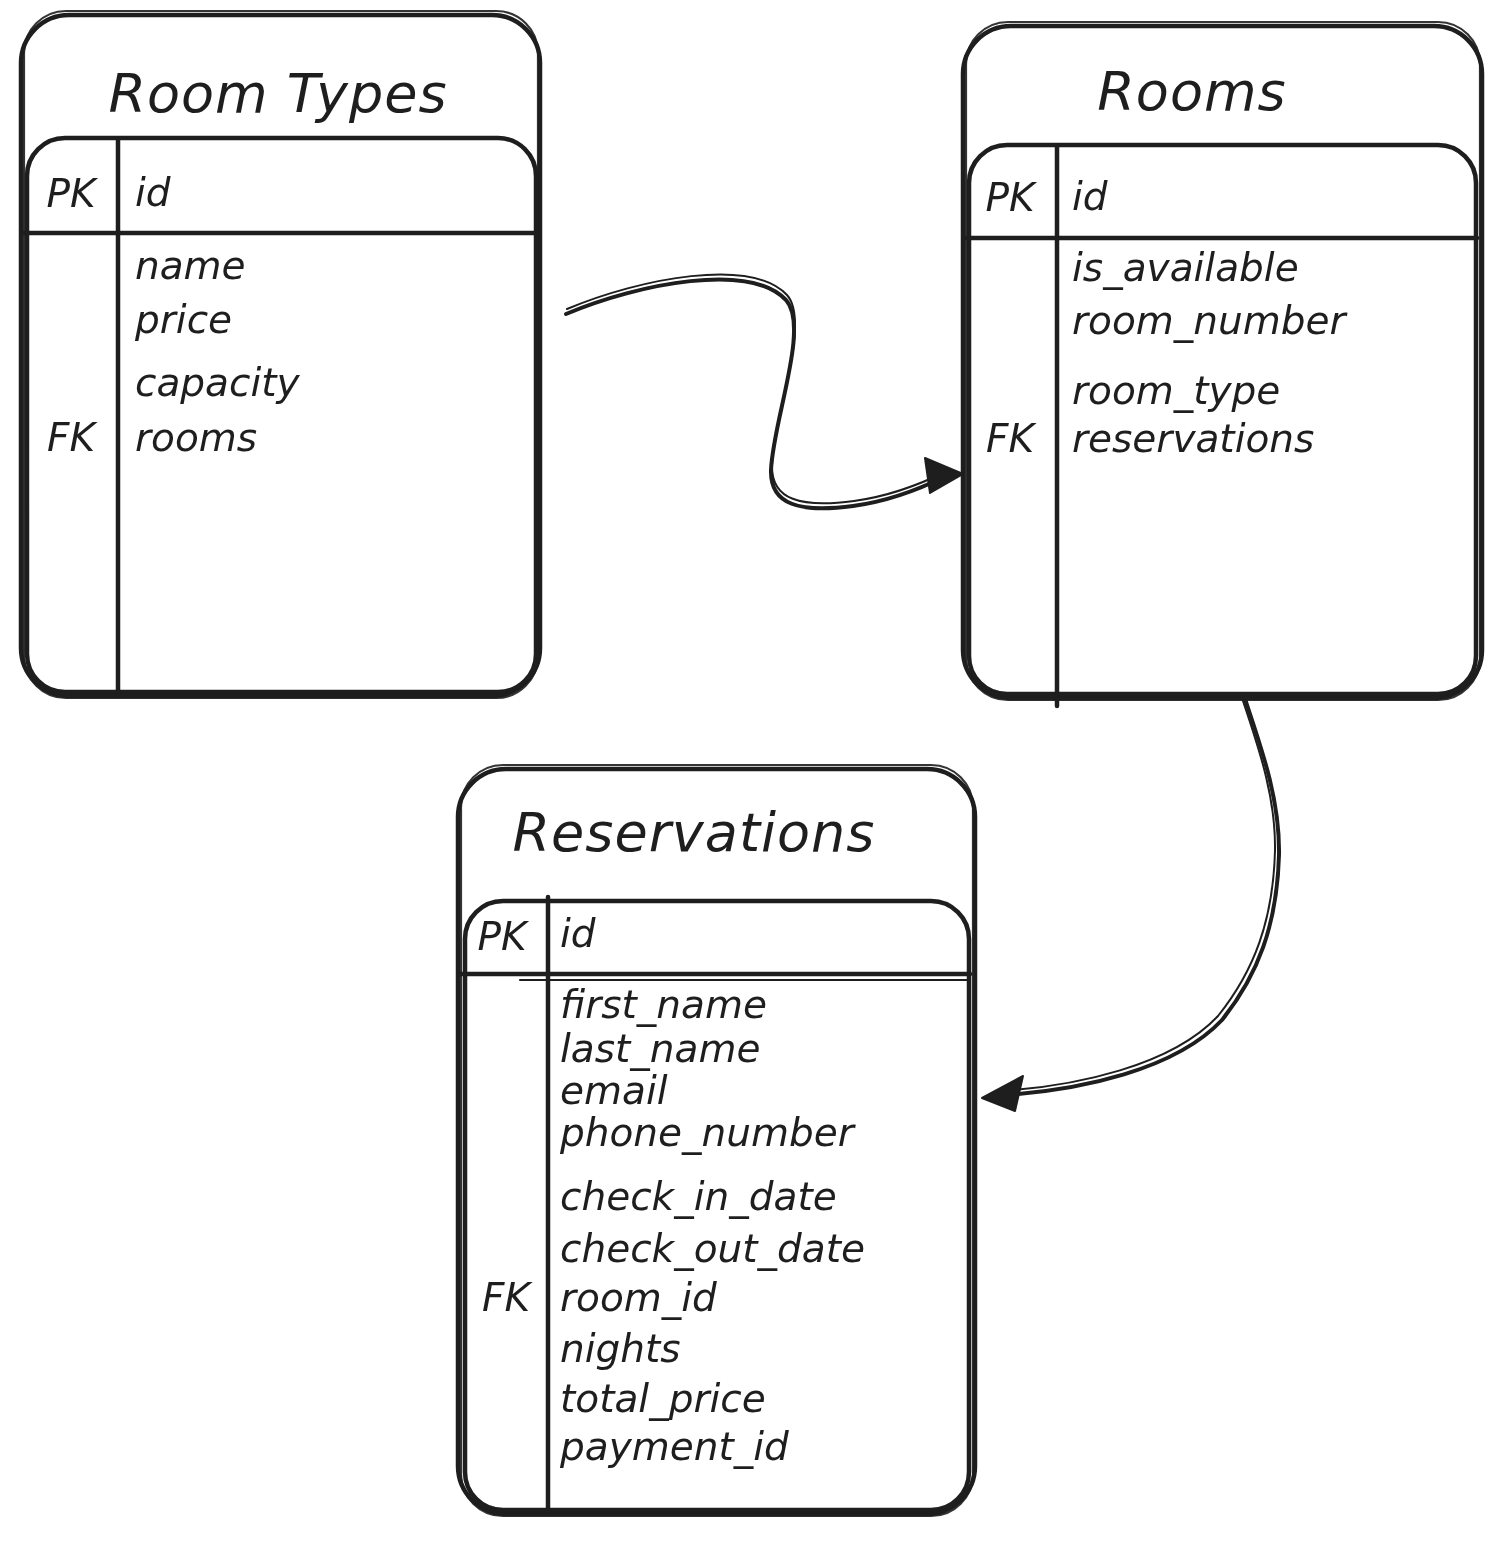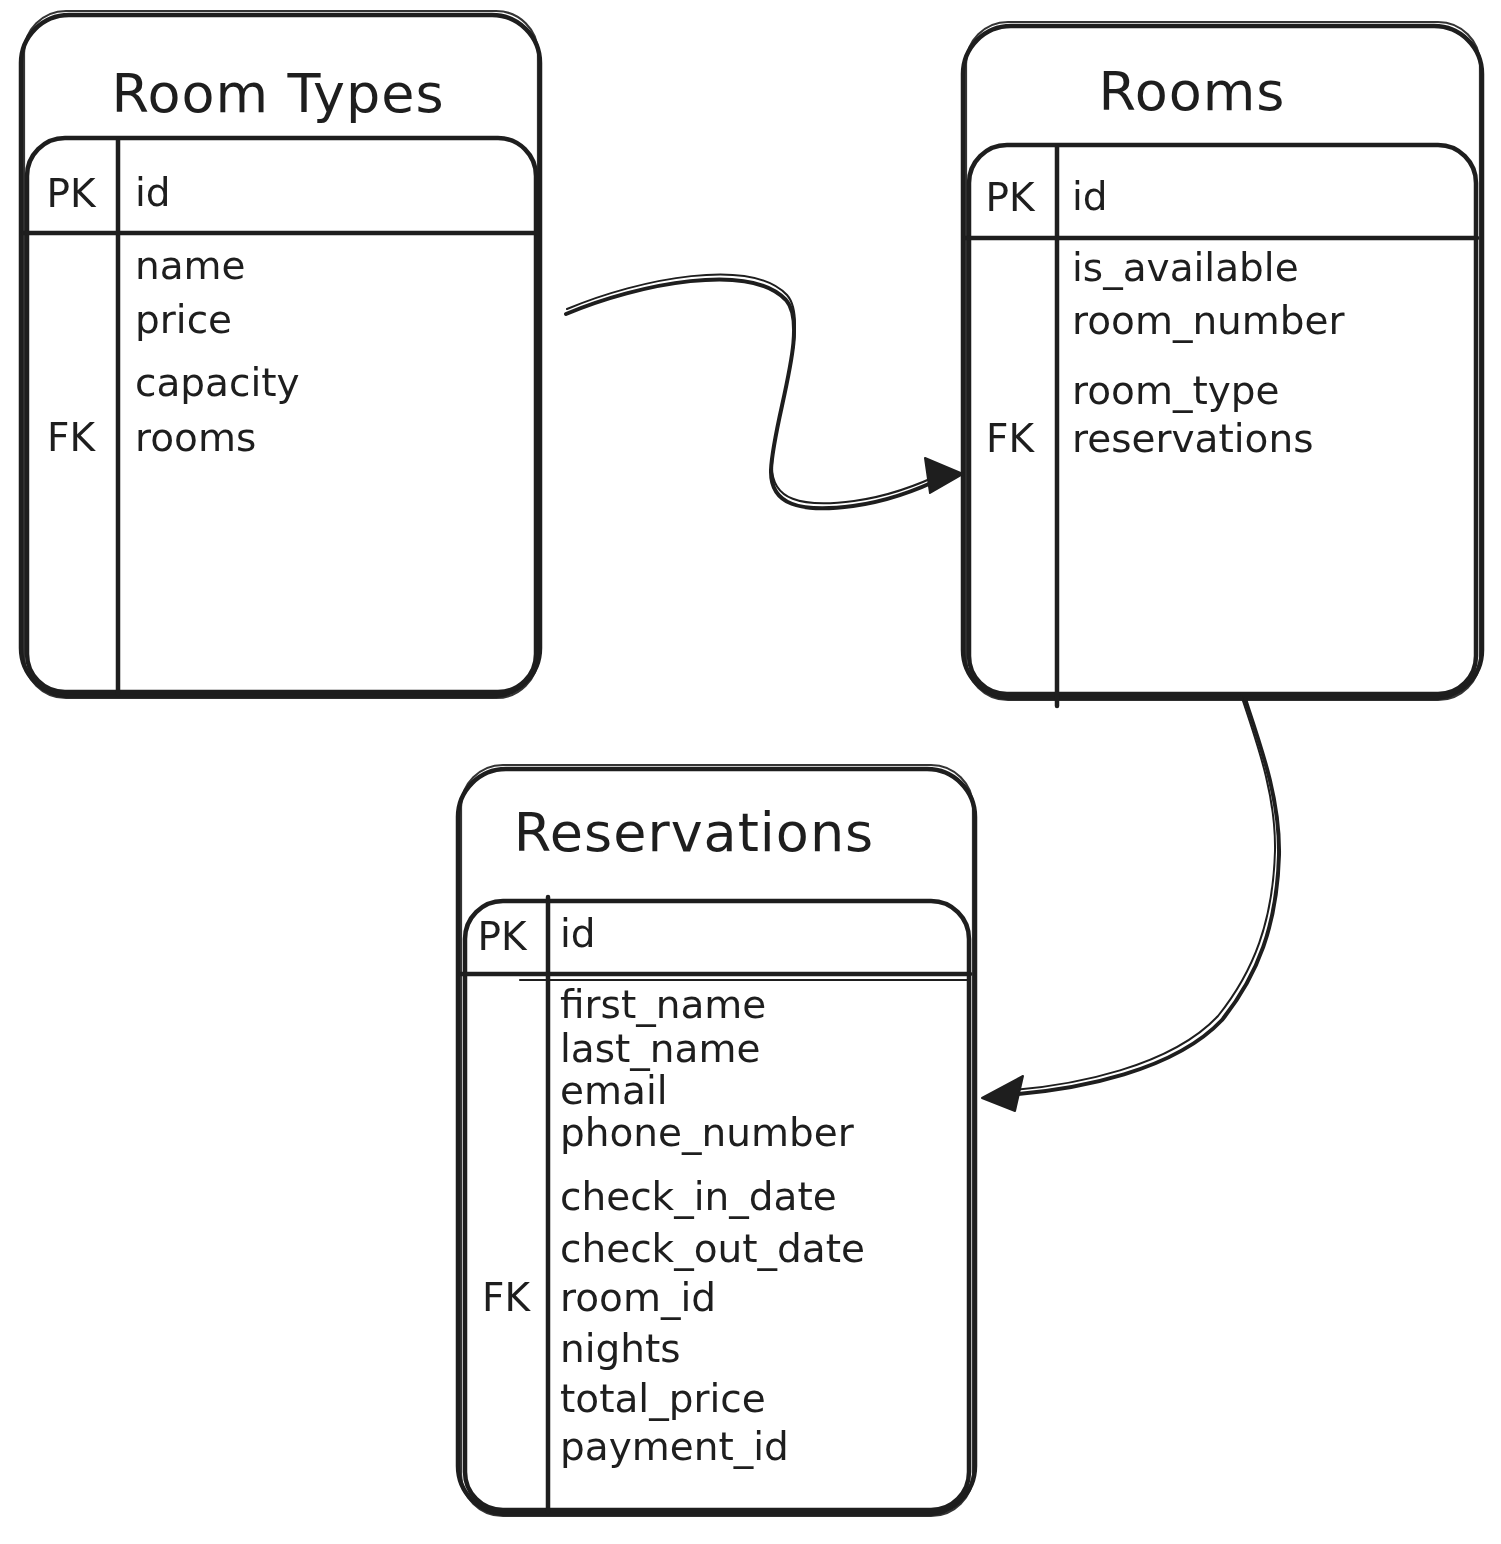--- a/index.html
+++ b/index.html
@@ -1,17 +1,17 @@
 <!DOCTYPE html>
 <html style="--stroke: #1e1e1e; --bg: #ffffff;"><head>
 <meta charset="utf-8">
 <style>
   :root { --stroke:#1e1e1e; --bg:#ffffff; }
   html,body { margin:0; padding:0; background:var(--bg); }
-  .stage { width:1501px; height:1544px; position:relative; background:var(--bg); }
+  .stage { width:1501px; height:1544px; position:relative; background:var(--bg);font-style:italic; }
   svg { display:block; }
   .shape   { fill:#fff; stroke:var(--stroke); stroke-width:4.5px; }
   .sketch  { fill:none; stroke:var(--stroke); stroke-width:2.2px; opacity:.9; }
   .divider { stroke:var(--stroke); stroke-width:4.5px; stroke-linecap:round; }
   .divider.thin { stroke-width:2.2px; }
   text { font-family:"DejaVu Sans", sans-serif; fill:var(--stroke); }
   .title { font-size:54px; text-anchor:middle; letter-spacing:1px; }
   .field { font-size:39px; }
   .key   { font-size:39px; text-anchor:middle; }
   .arrow { fill:none; stroke:var(--stroke); stroke-width:4px; stroke-linecap:round; }

